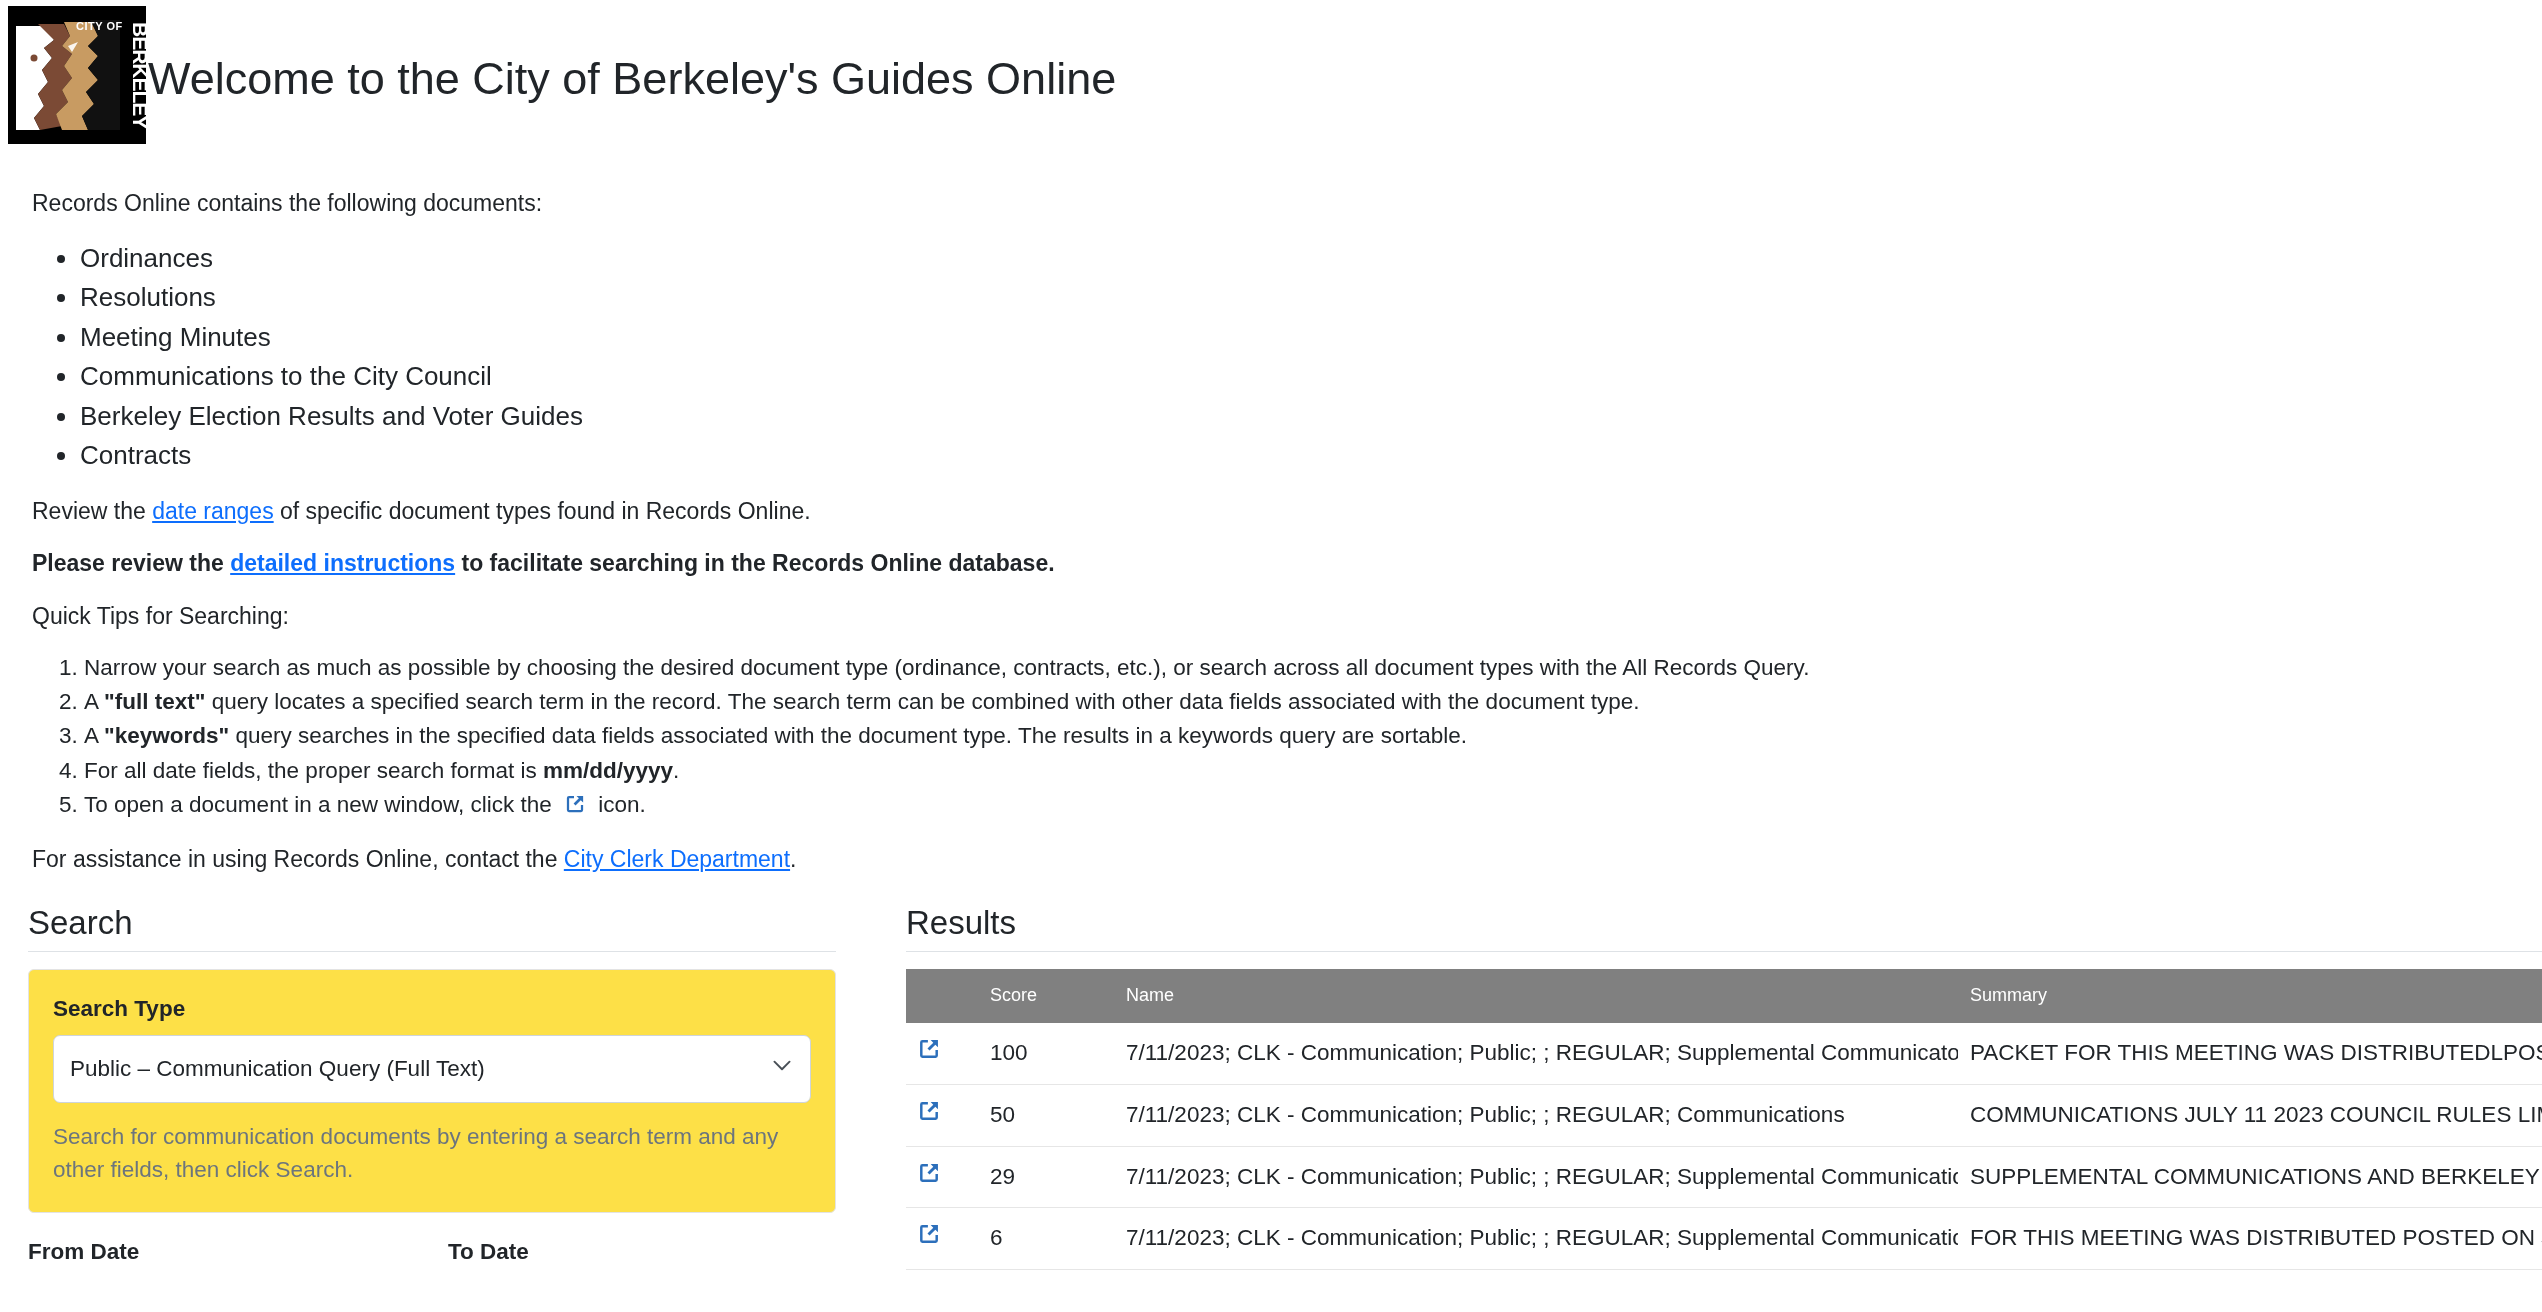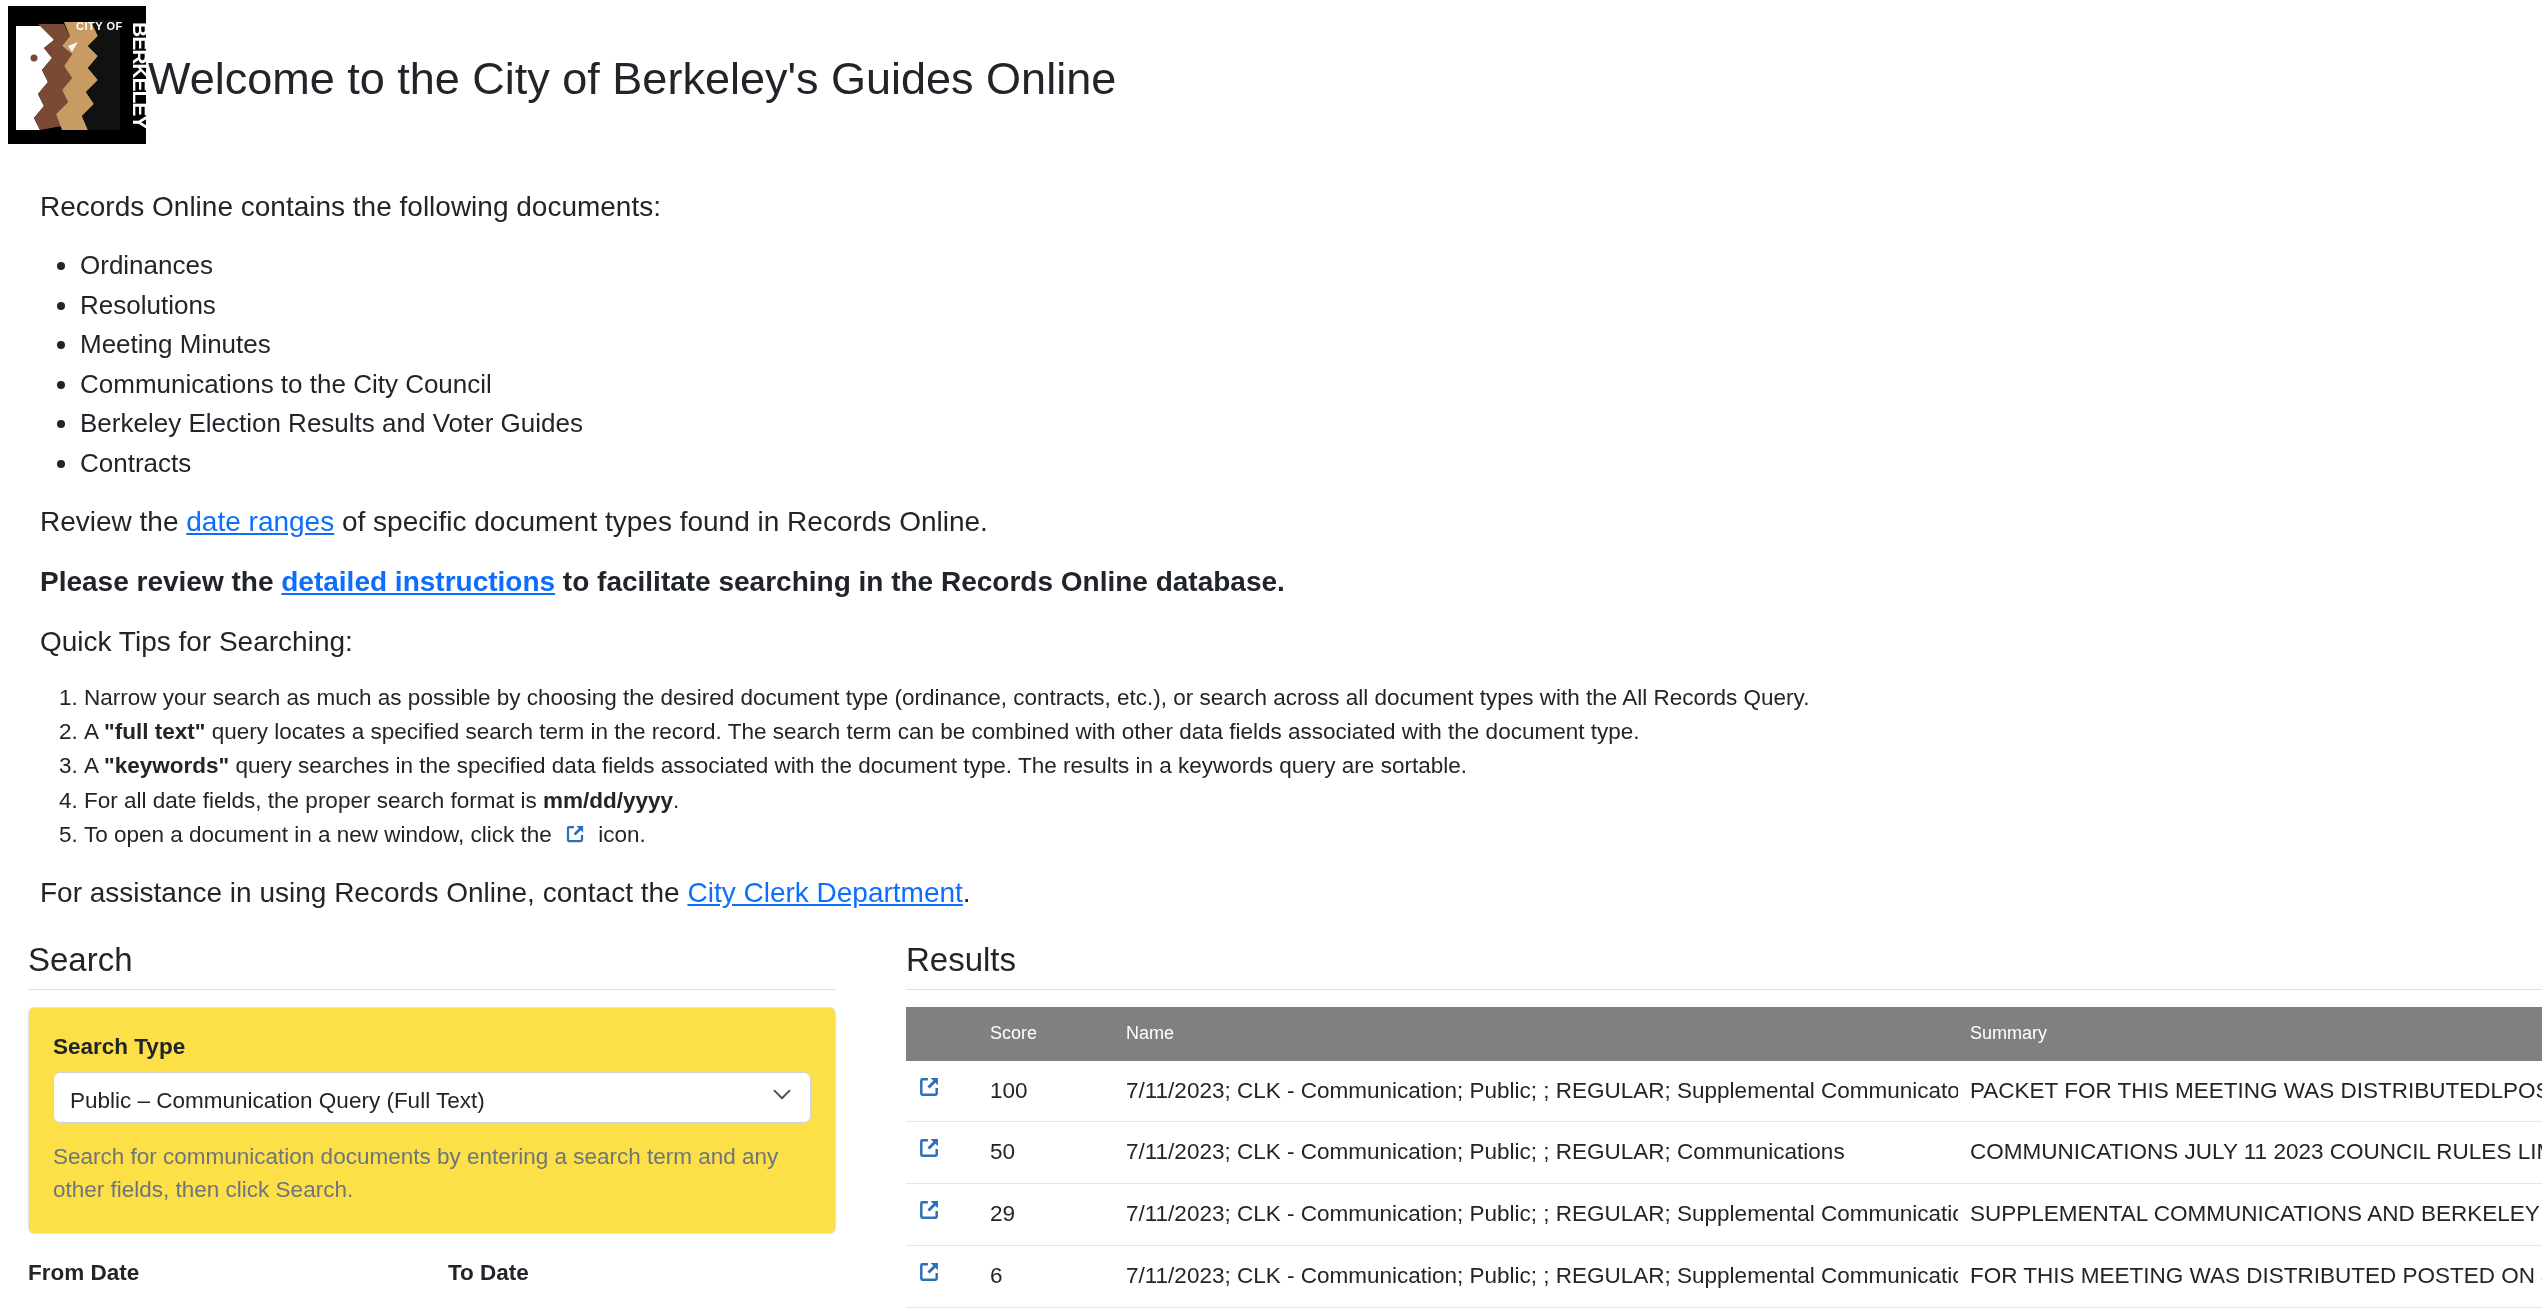--- a/index.html
+++ b/index.html
@@ -49,22 +49,22 @@
     line-height: 1.2;
     color: #212529;
     white-space: nowrap;
   }
 
   
   .intro {
     padding: 0 0 0 28px;
   }
   .intro p {
-    margin: 0 0 18px 12px;
-    font-size: 28px;
+    margin: 0 0 18px 4px;
+    font-size: 23px;
     line-height: 1.5;
   }
   .lead {
     margin-top: 14px !important;
   }
   ul.doc-list {
     margin: 0 0 18px 0;
     padding-left: 52px;
     list-style-type: disc;
   }
@@ -141,21 +141,21 @@
     display: block;
     margin-bottom: 9px;
     color: #212529;
   }
   .select-wrap {
     position: relative;
   }
   .form-control {
     width: 100%;
     box-sizing: border-box;
-    height: 51px;
+    height: 68px;
     border: 1px solid #ced4da;
     border-radius: 7px;
     background: #ffffff;
     font-family: "Liberation Sans", sans-serif;
     font-size: 22.5px;
     color: #212529;
     padding: 0 16px;
     outline: none;
     line-height: 55px;
   }

